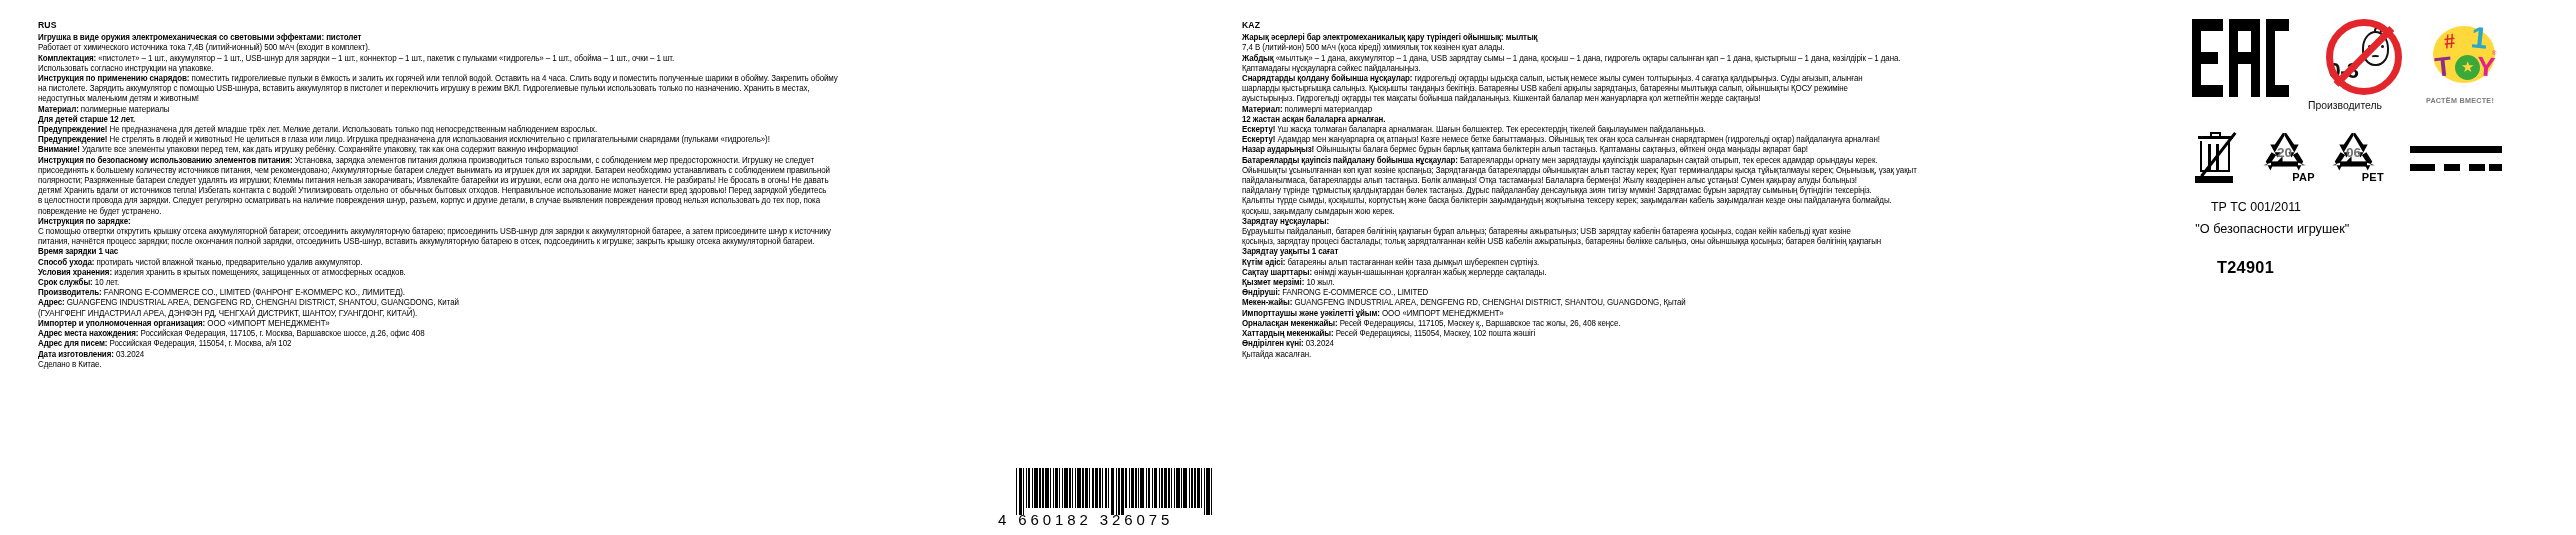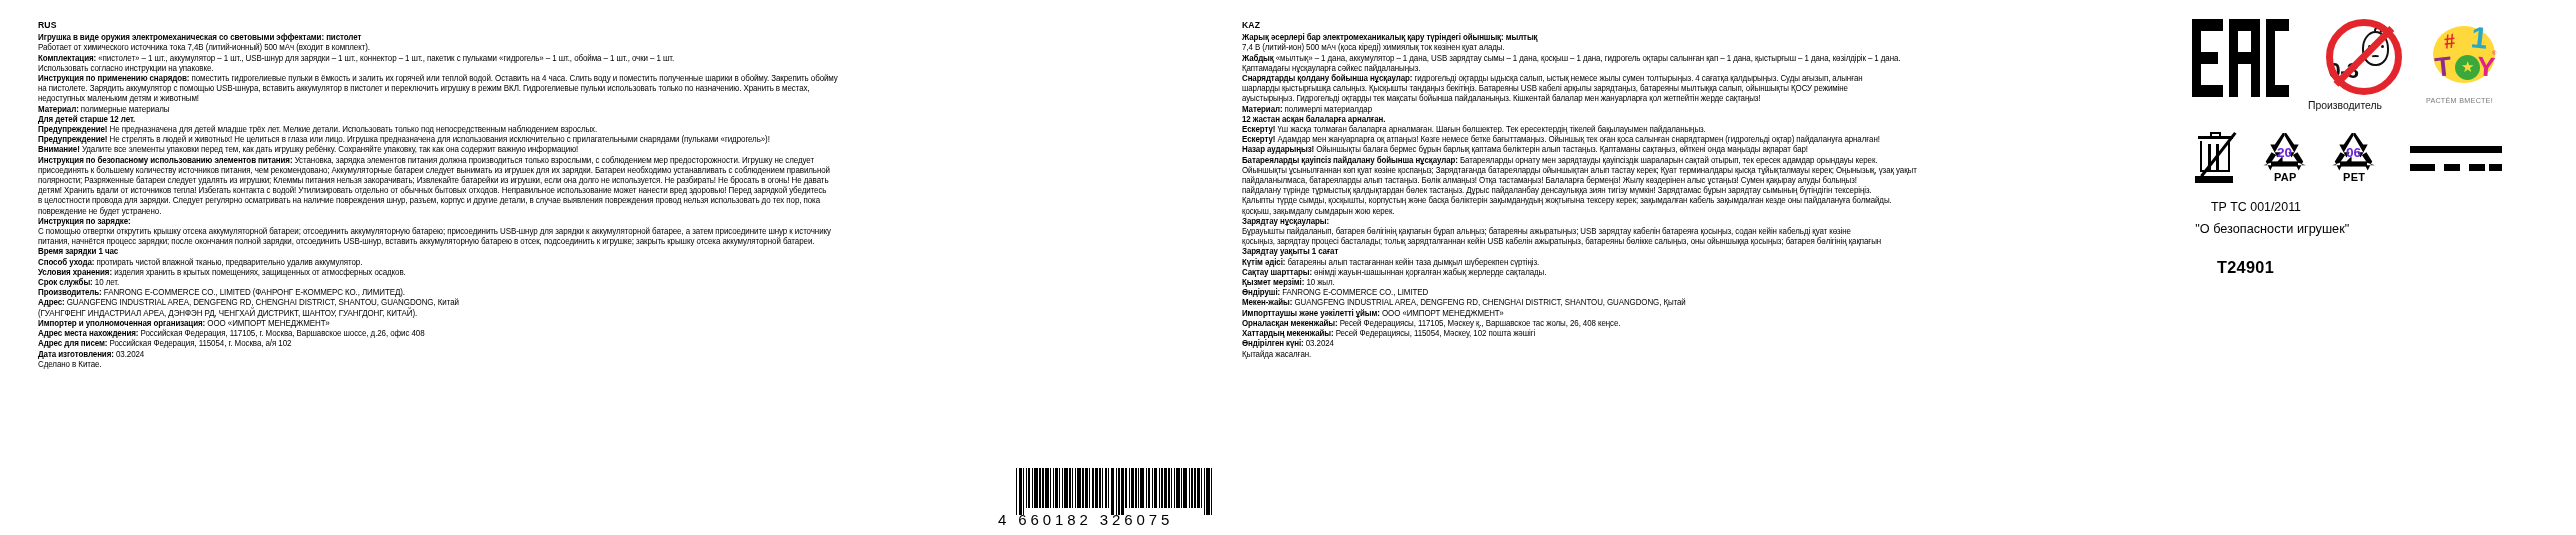--- a/index.html
+++ b/index.html
@@ -235,21 +235,21 @@
   .toy-logo .reg {
     position: absolute;
     left: 64px; top: 29px;
     font-size: 5.9px; color: #e0218a;
   }
   .toy-tagline {
     position: absolute;
     left: 245px;
     top: 91px;
     font-size: 7.2px;
-    font-weight: normal;
+    font-weight: bold;
     color: #7a7a7a;
     letter-spacing: 0.3px;
     white-space: nowrap;
   }
 
   
   .weee {
     position: absolute;
     left: 14.3px;
     top: 122px;
@@ -315,27 +315,27 @@
     width: 53px; height: 40px;
   }
   .recycle .tri svg { display: block; }
   .recycle .num {
     position: absolute;
     left: 0; top: 11.7px;
     width: 53px;
     text-align: center;
     font-size: 13.7px;
     font-weight: bold;
-    color: #6d28d9;
+    color: #737373;
   }
   .recycle .cap {
     position: absolute;
-    left: 16px; top: 38px;
+    left: 4px; top: 38px;
     width: 53px;
-    text-align: left;
+    text-align: right;
     font-size: 11px;
     font-weight: bold;
     letter-spacing: 0.3px;
   }
 
   
   .barmark {
     position: absolute;
     left: 229px;
     top: 141px;

